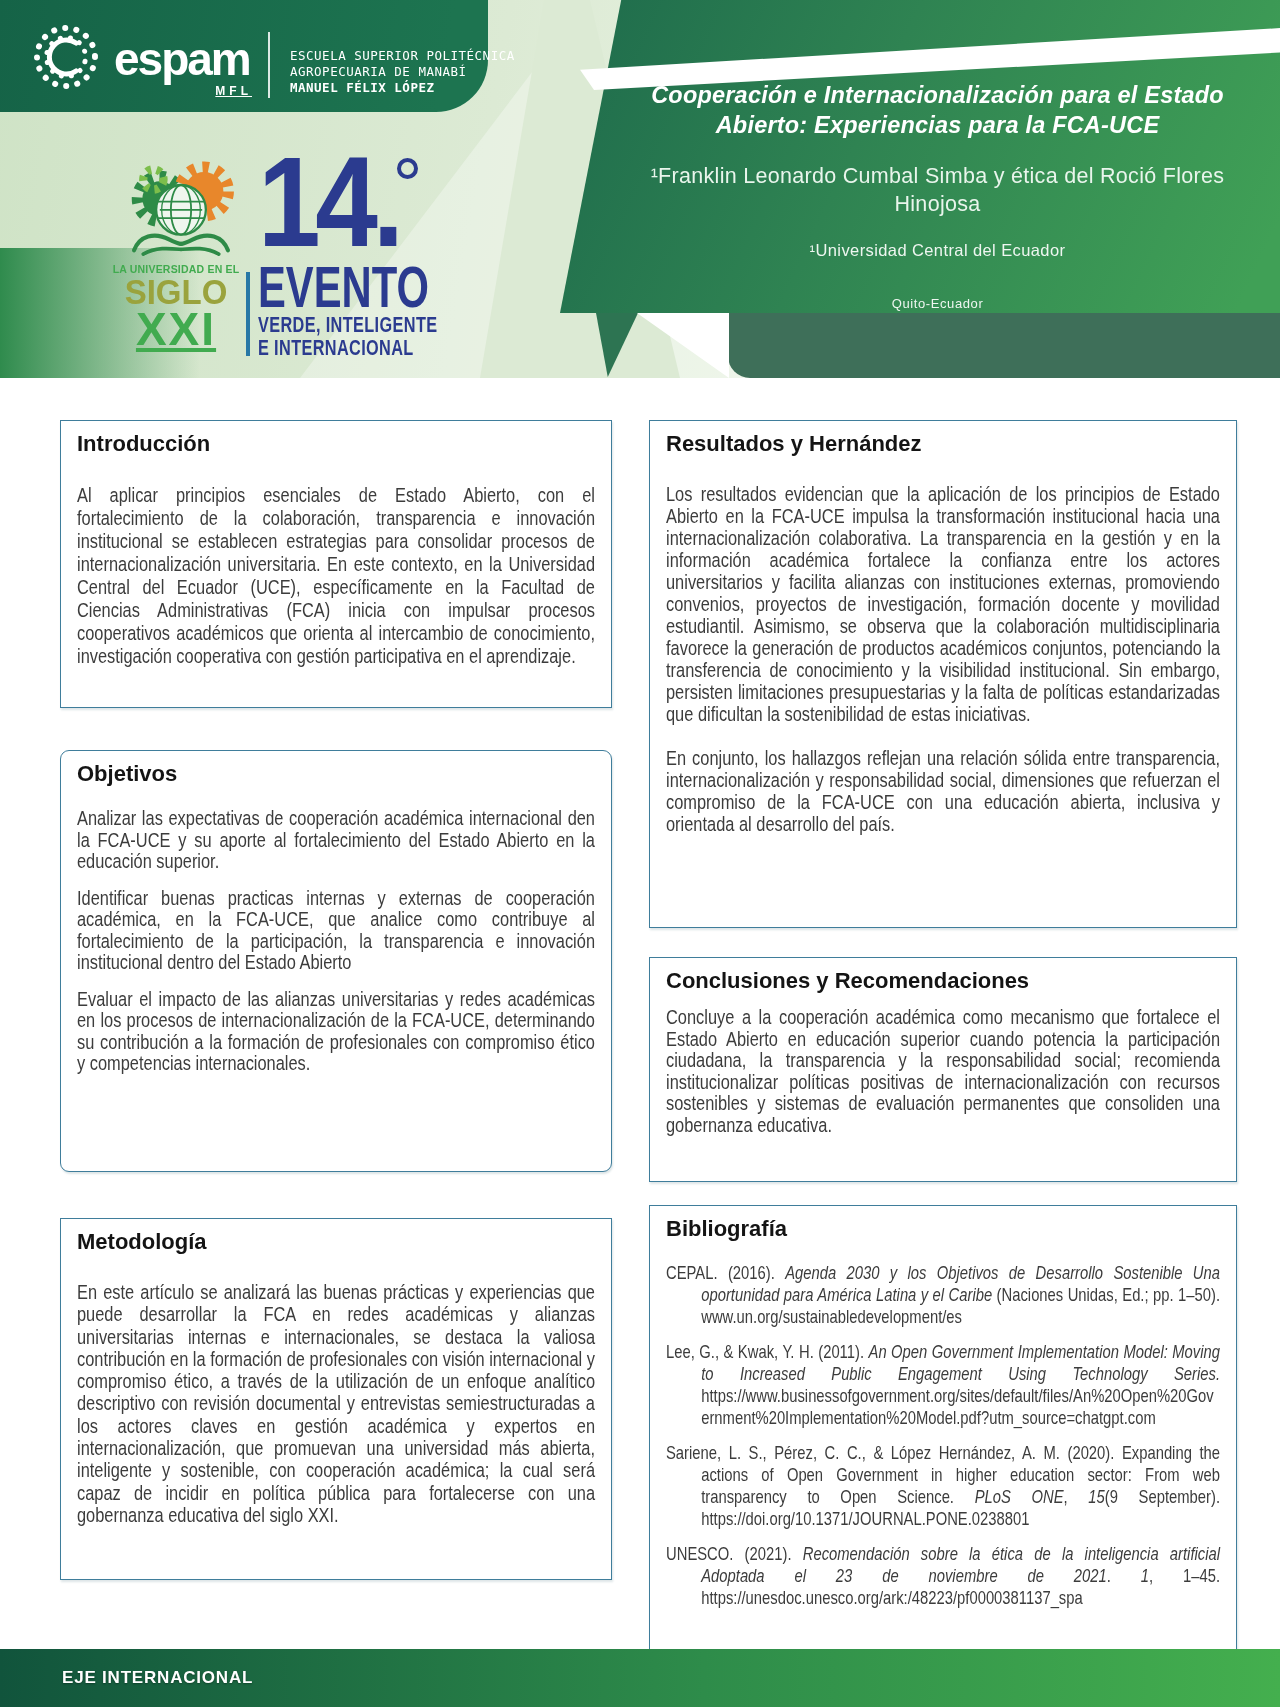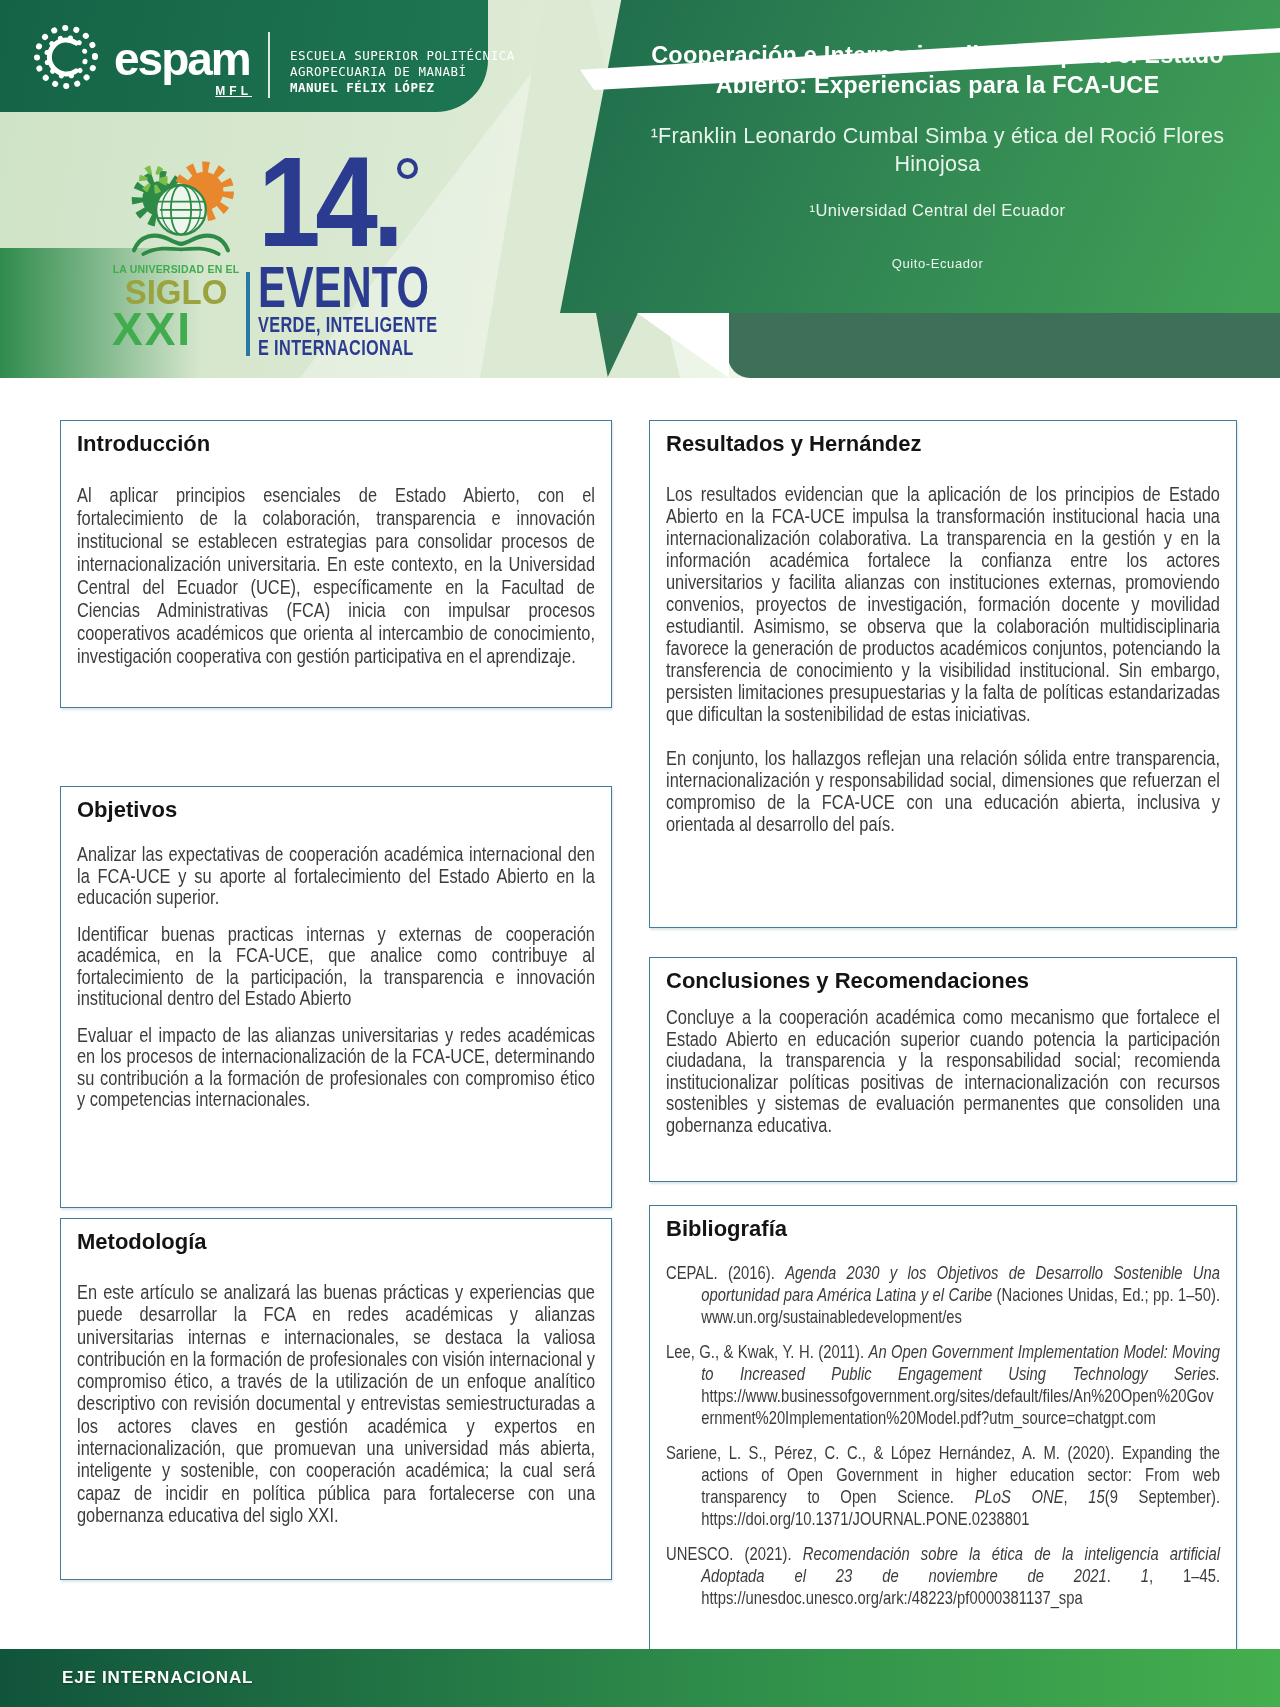--- a/index.html
+++ b/index.html
@@ -43,55 +43,55 @@
   .inst{position:absolute;left:290px;top:48px;color:#fff;
         font-family:"DejaVu Sans Mono", monospace;font-size:12.5px;line-height:16px;letter-spacing:0.5px;}
   .inst .b{font-weight:bold;}
 
   
   .emblem{position:absolute;left:123px;top:154px;width:116px;height:108px;}
   .ev-tag{position:absolute;left:112px;top:263px;width:128px;text-align:center;color:#41ab4f;
           font-size:10.5px;font-weight:bold;letter-spacing:0.2px;}
   .ev-siglo{position:absolute;left:112px;top:275px;width:128px;text-align:center;color:#9aa33d;
             font-size:33px;font-weight:bold;line-height:1;transform:scaleY(1.05);}
-  .ev-xxi{position:absolute;left:112px;top:306px;width:128px;text-align:left;color:#41ab4f;
-          font-size:46px;font-weight:bold;line-height:1;letter-spacing:2px;}
+  .ev-xxi{position:absolute;left:112px;top:306px;width:128px;text-align:center;color:#41ab4f;
+          font-size:46px;font-weight:bold;line-height:1;letter-spacing:2px;text-decoration:underline;}
   .ev-div{position:absolute;left:246px;top:272px;width:3.5px;height:84px;background:#2878a6;}
   .ev-14{position:absolute;left:258px;top:148px;color:#2b3b8f;font-size:128px;font-weight:bold;
          line-height:0.85;letter-spacing:-6px;transform:scaleX(0.88);transform-origin:0 0;}
   .ev-deg{position:absolute;left:397px;top:158px;width:13px;height:13px;border:4.5px solid #2b3b8f;
           border-radius:50%;}
   .ev-evento{position:absolute;left:258px;top:258px;color:#2b3b8f;font-size:58px;font-weight:bold;
              line-height:1;transform:scaleX(0.72);transform-origin:0 0;white-space:nowrap;}
   .ev-l1{position:absolute;left:258px;top:314px;color:#2b3b8f;font-size:22px;font-weight:bold;
          line-height:1;transform:scaleX(0.74);transform-origin:0 0;white-space:nowrap;letter-spacing:0.5px;}
   .ev-l2{position:absolute;left:258px;top:337px;color:#2b3b8f;font-size:22px;font-weight:bold;
          line-height:1;transform:scaleX(0.74);transform-origin:0 0;white-space:nowrap;letter-spacing:0.5px;}
 
   
   .panel-text{position:absolute;left:610px;top:0;width:655px;height:313px;text-align:center;color:#fff;}
-  .pt-title{padding-top:40px;font-size:23.5px;font-weight:bold;line-height:30px;letter-spacing:0.2px;}
+  .pt-title{padding-top:80px;font-size:23.5px;font-weight:bold;line-height:30px;letter-spacing:0.2px;font-style:italic;}
   .pt-authors{margin-top:22px;font-size:21.5px;line-height:28px;color:#e9f5ec;letter-spacing:0.3px;}
   .pt-affil{margin-top:22px;font-size:16.5px;line-height:20px;color:#eef6f0;letter-spacing:0.4px;}
   .pt-loc{margin-top:34px;font-size:13px;line-height:20px;color:#eef6f0;letter-spacing:0.6px;}
 
   
   .box{position:absolute;background:#fff;border:1.6px solid #3f7d9b;box-sizing:border-box;
        padding:6px 16px 28px 16px;overflow:hidden;box-shadow:1px 2px 2px rgba(120,150,160,0.25);}
   .box h2{font-size:22px;line-height:26px;font-weight:bold;color:#141414;margin:4px 0 26px 0;}
   .bt{width:125%;transform:scaleX(0.8);transform-origin:0 0;text-align:justify;color:#3c3c3c;
       font-size:20.5px;line-height:23px;}
   .bt p{margin:0 0 22px 0;}
   .bt p:last-child{margin-bottom:0;}
   .bib .bt{font-size:18.5px;line-height:22px;}
   .bib .bt p{margin:0 0 13px 0;padding-left:44px;text-indent:-44px;overflow-wrap:anywhere;}
   .bib .bt .it{font-style:italic;}
 
   #box-intro{left:60px;top:420px;width:552px;height:288px;}
-  #box-obj{left:60px;top:786px;width:552px;height:422px;}
+  #box-obj{left:60px;top:750px;width:552px;height:422px;border-radius:9px;}
   #box-met{left:60px;top:1218px;width:552px;height:362px;}
   #box-res{left:649px;top:420px;width:588px;height:508px;}
   #box-conc{left:649px;top:957px;width:588px;height:225px;}
   #box-bib{left:649px;top:1205px;width:588px;height:516px;}
   #box-obj .bt{line-height:21.5px;}
   #box-obj .bt p{margin-bottom:15px;}
   #box-obj h2{margin-bottom:20px;}
   #box-res .bt{line-height:22px;}
   #box-conc .bt{line-height:21.5px;}
   #box-conc h2{margin-bottom:12px;}

